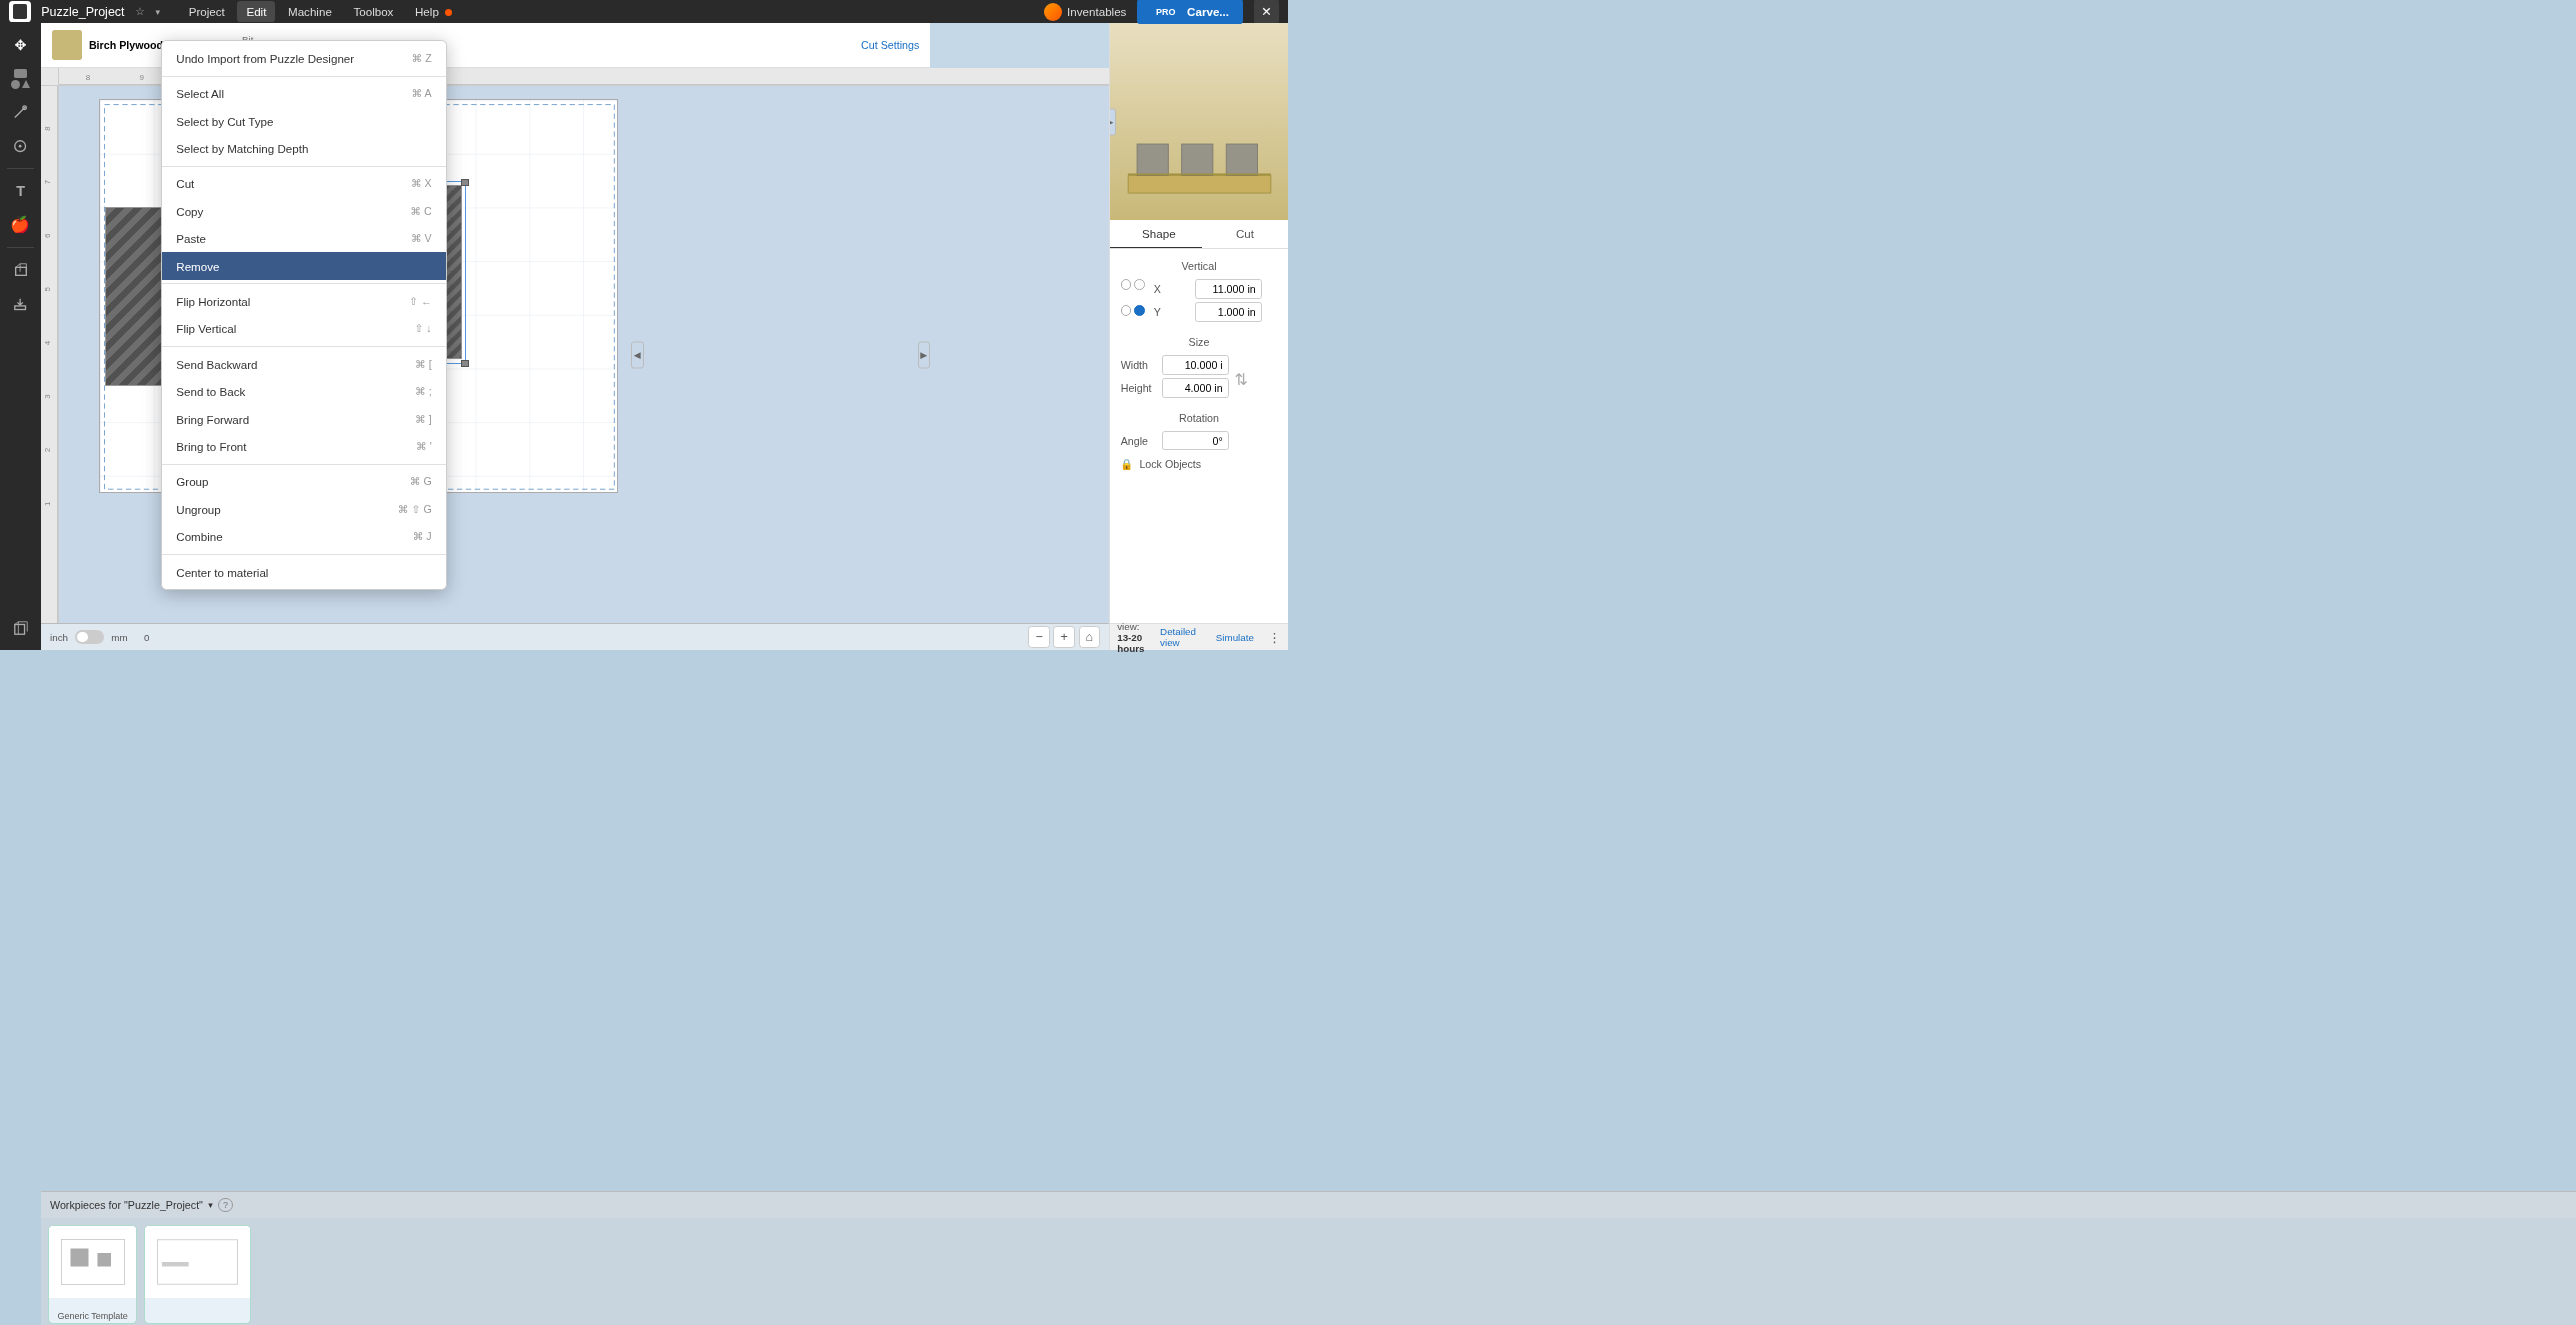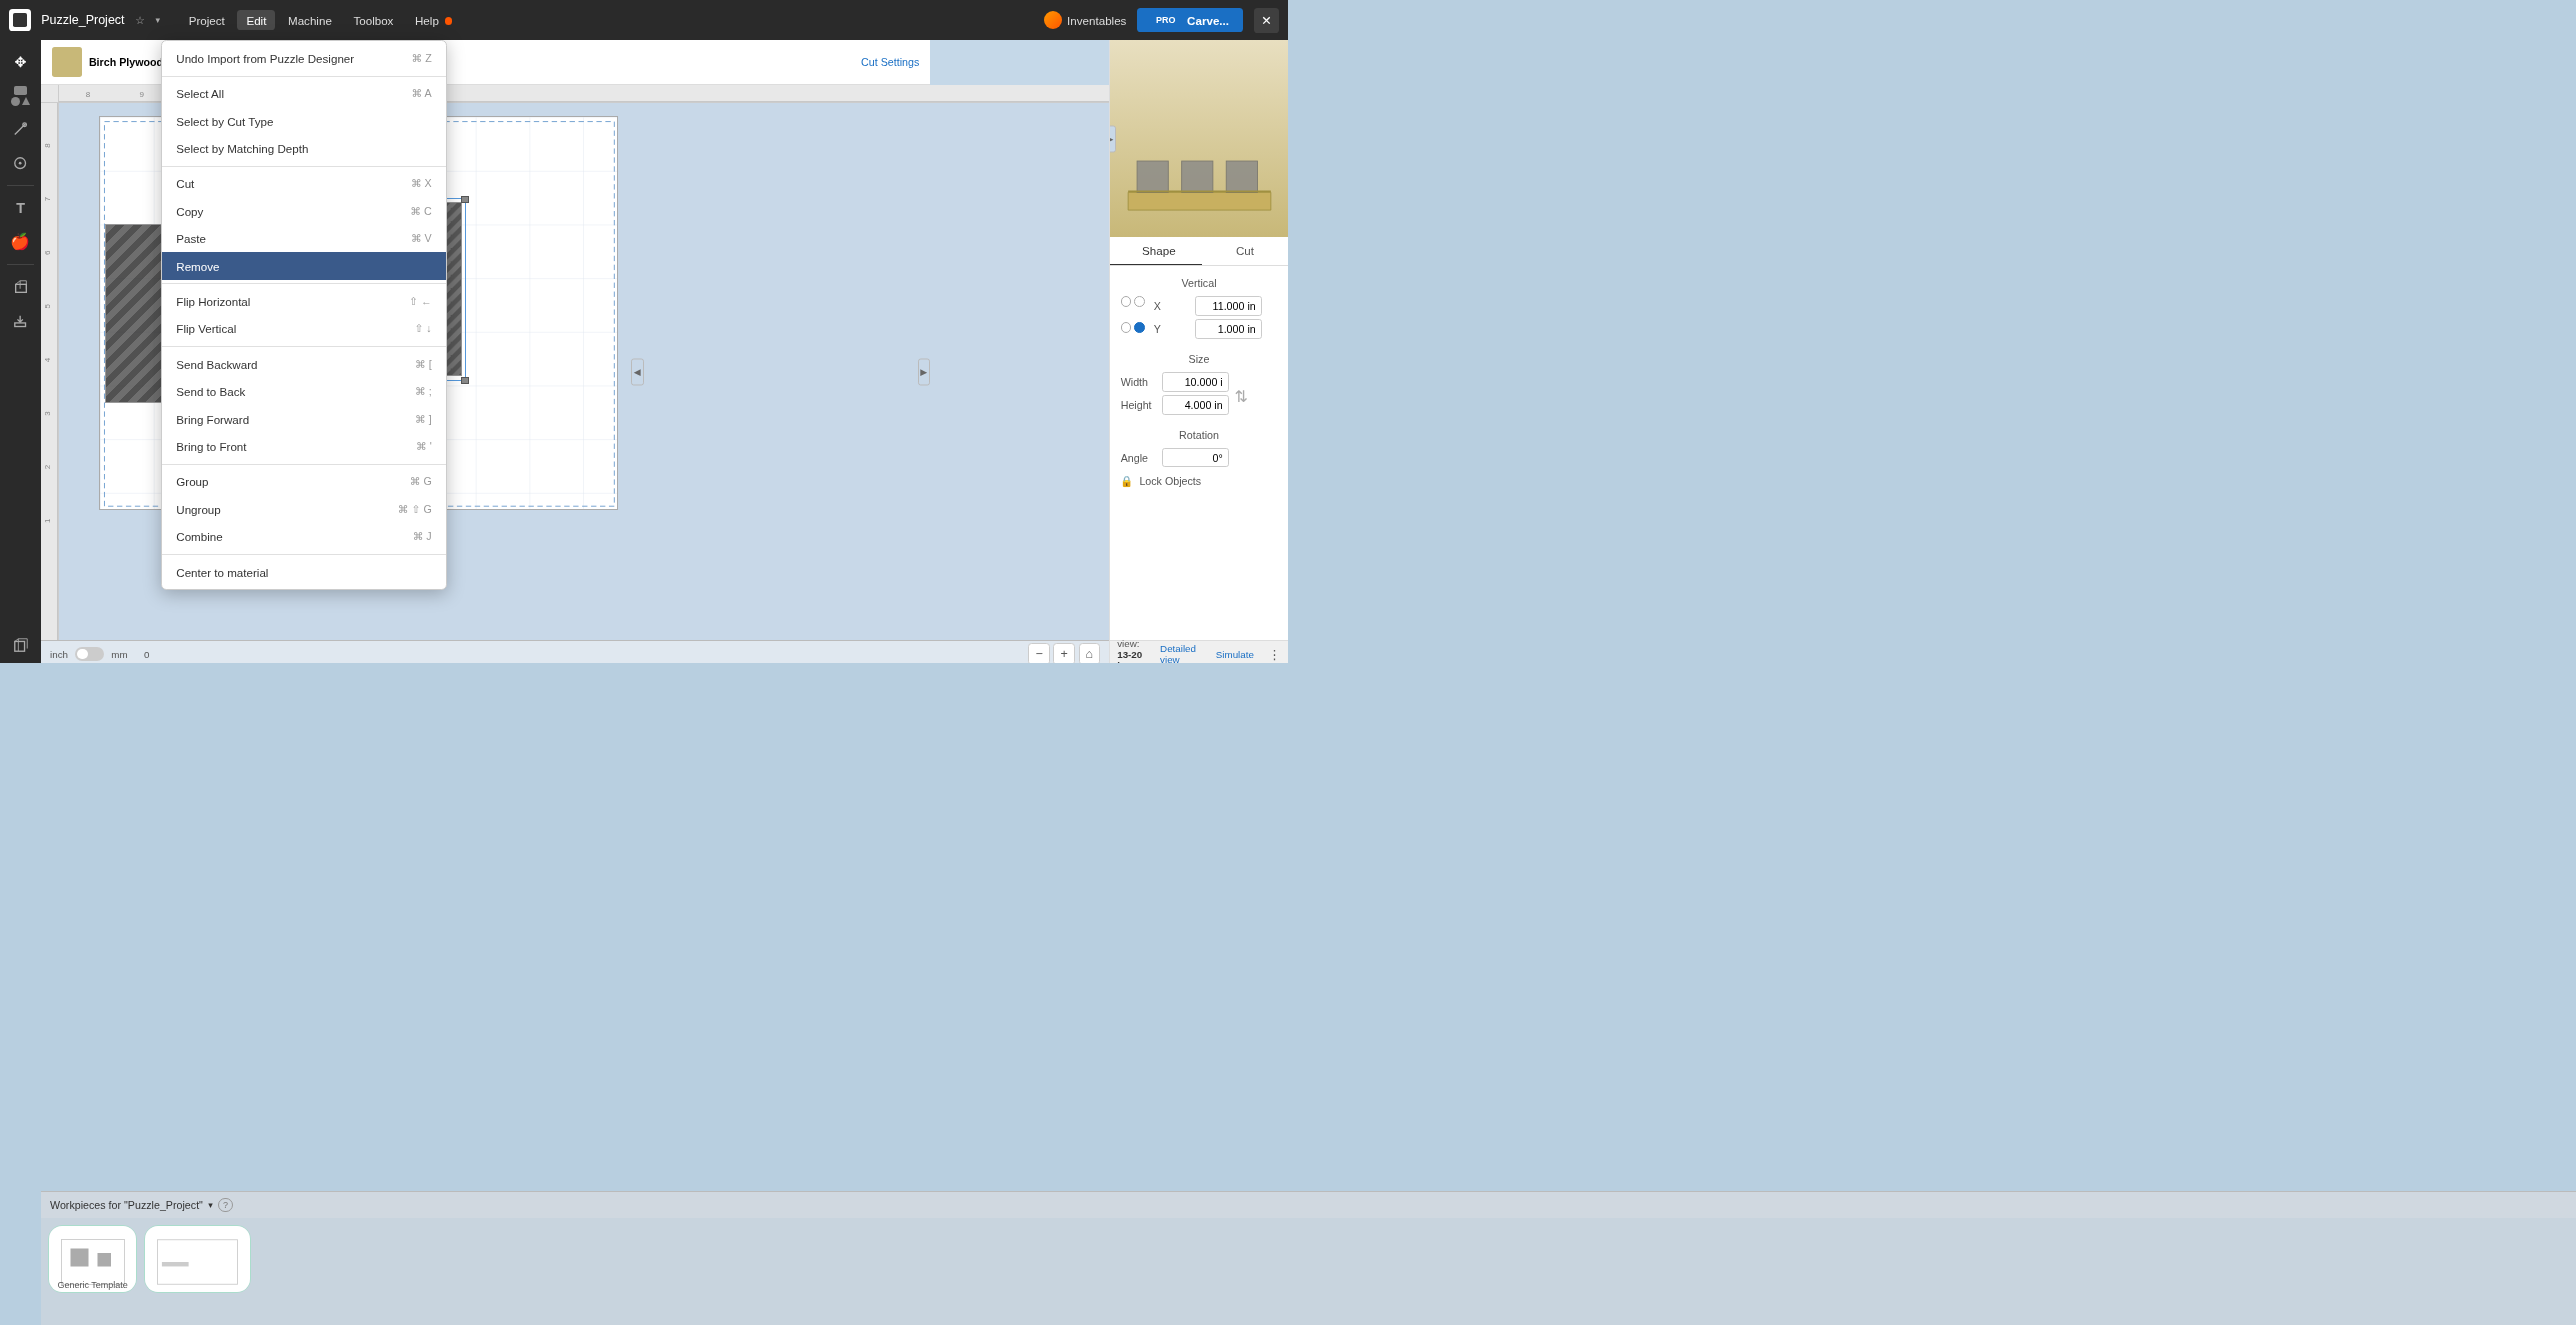--- a/index.html
+++ b/index.html
@@ -1,20 +1,20 @@
 <!DOCTYPE html>
 <html style="font-size:14.3px"><head>
   <meta charset="utf-8">
   <style>
     * { box-sizing: border-box; margin: 0; padding: 0; }
     body { width: 1288px; height: 663px; overflow: hidden; font-family: -apple-system, BlinkMacSystemFont, 'Segoe UI', sans-serif; font-size: 11.6px; background: #b8cfe0; }
 
     
     .topbar {
-      display: flex; align-items: center; height: 40px;
+      display: flex; align-items: center; height: 23px;
       background: #2a2a2a; color: #fff; padding: 0 9px; gap: 10.7px; position: relative; z-index: 100;
     }
     .topbar-logo { width: 21.5px; height: 21.5px; background: #fff; border-radius: 3.6px; display: flex; align-items: center; justify-content: center; }
     .topbar-logo-inner { width: 14.3px; height: 14.3px; background: #333; border-radius: 1.8px; }
     .topbar-title { font-size: 12.5px; font-weight: 500; color: #fff; }
     .topbar-star { color: #aaa; font-size: 10.7px; cursor: pointer; }
     .topbar-chevron { color: #aaa; font-size: 9px; cursor: pointer; }
     .topbar-nav { display: flex; gap: 3.6px; margin-left: 9px; }
     .topbar-nav-item { padding: 3.6px 9px; font-size: 11.6px; color: #ddd; cursor: pointer; border-radius: 3.6px; }
     .topbar-nav-item.active { background: rgba(255,255,255,0.15); color: #fff; }
@@ -77,21 +77,21 @@
     .sim-btn { font-size: 9.8px; color: #1a6fc4; cursor: pointer; padding: 1.8px 5.4px; }
     .sim-more-btn { font-size: 12.5px; color: #555; cursor: pointer; }
 
     
     .workpieces-bar { height: 27px; background: #d0d8e0; display: flex; align-items: center; padding: 0 9px; gap: 5.4px; font-size: 10.7px; color: #333; border-top: 0.9px solid #bbb; }
     .workpieces-chevron { font-size: 9px; }
     .workpieces-help { width: 14.3px; height: 14.3px; border-radius: 50%; border: 0.9px solid #999; display: flex; align-items: center; justify-content: center; font-size: 9px; color: #777; cursor: pointer; }
 
     
     .workpieces-thumbs { height: 107px; background: #c8d4de; display: flex; gap: 7.2px; padding: 7.2px; overflow-x: auto; }
-    .workpiece-thumb { width: 89px; height: 68px; background: #e8f0f8; border: 1.8px solid #adc; border-radius: 14px; overflow: hidden; flex-shrink: 0; position: relative; }
+    .workpiece-thumb { width: 89px; height: 99px; background: #e8f0f8; border: 1.8px solid #adc; border-radius: 5px; overflow: hidden; flex-shrink: 0; position: relative; }
     .workpiece-label { position: absolute; bottom: 1.8px; left: 0; right: 0; text-align: center; font-size: 9px; color: #555; }
     .workpiece-thumb-inner { width: 100%; height: 72px; background: #fff; display: flex; align-items: center; justify-content: center; }
 
     
     .context-menu {
       position: absolute; top: 43px; left: 157px; width: 286px;
       background: #fff; border: 0.9px solid #ccc; border-radius: 5.4px;
       box-shadow: 0 3.6px 18px rgba(0,0,0,0.25); z-index: 200;
       padding: 3.6px 0;
     }

